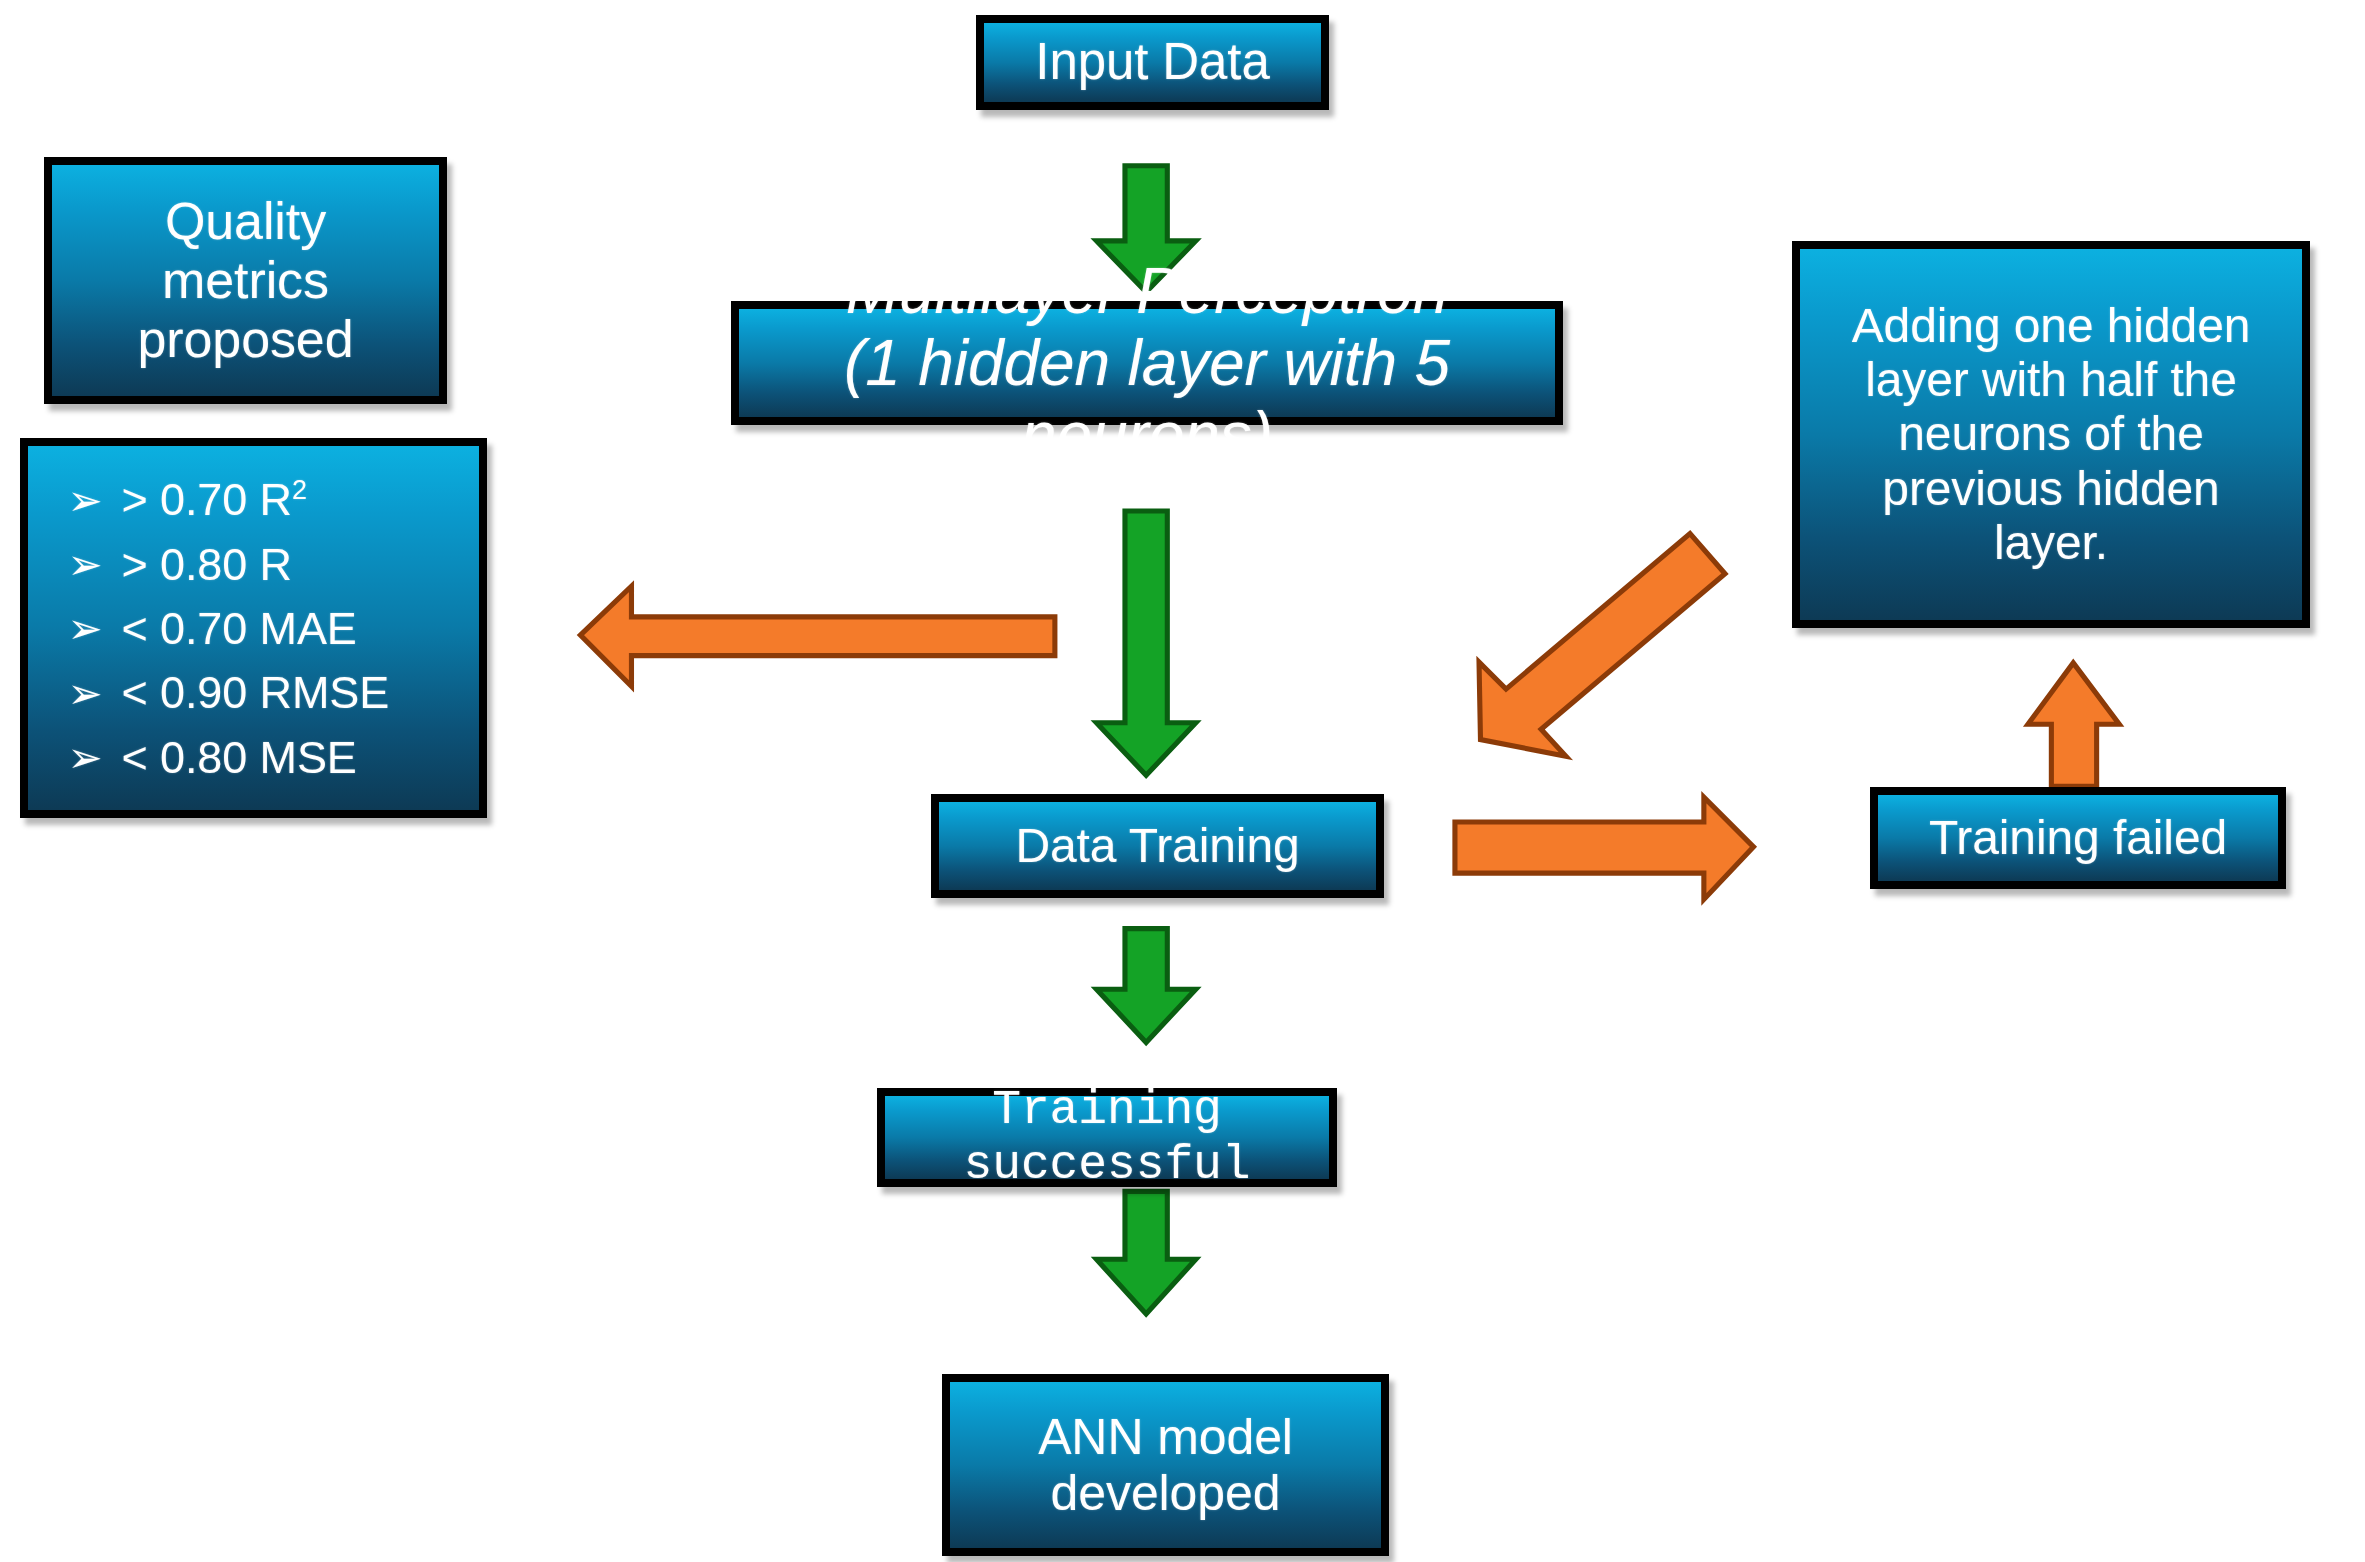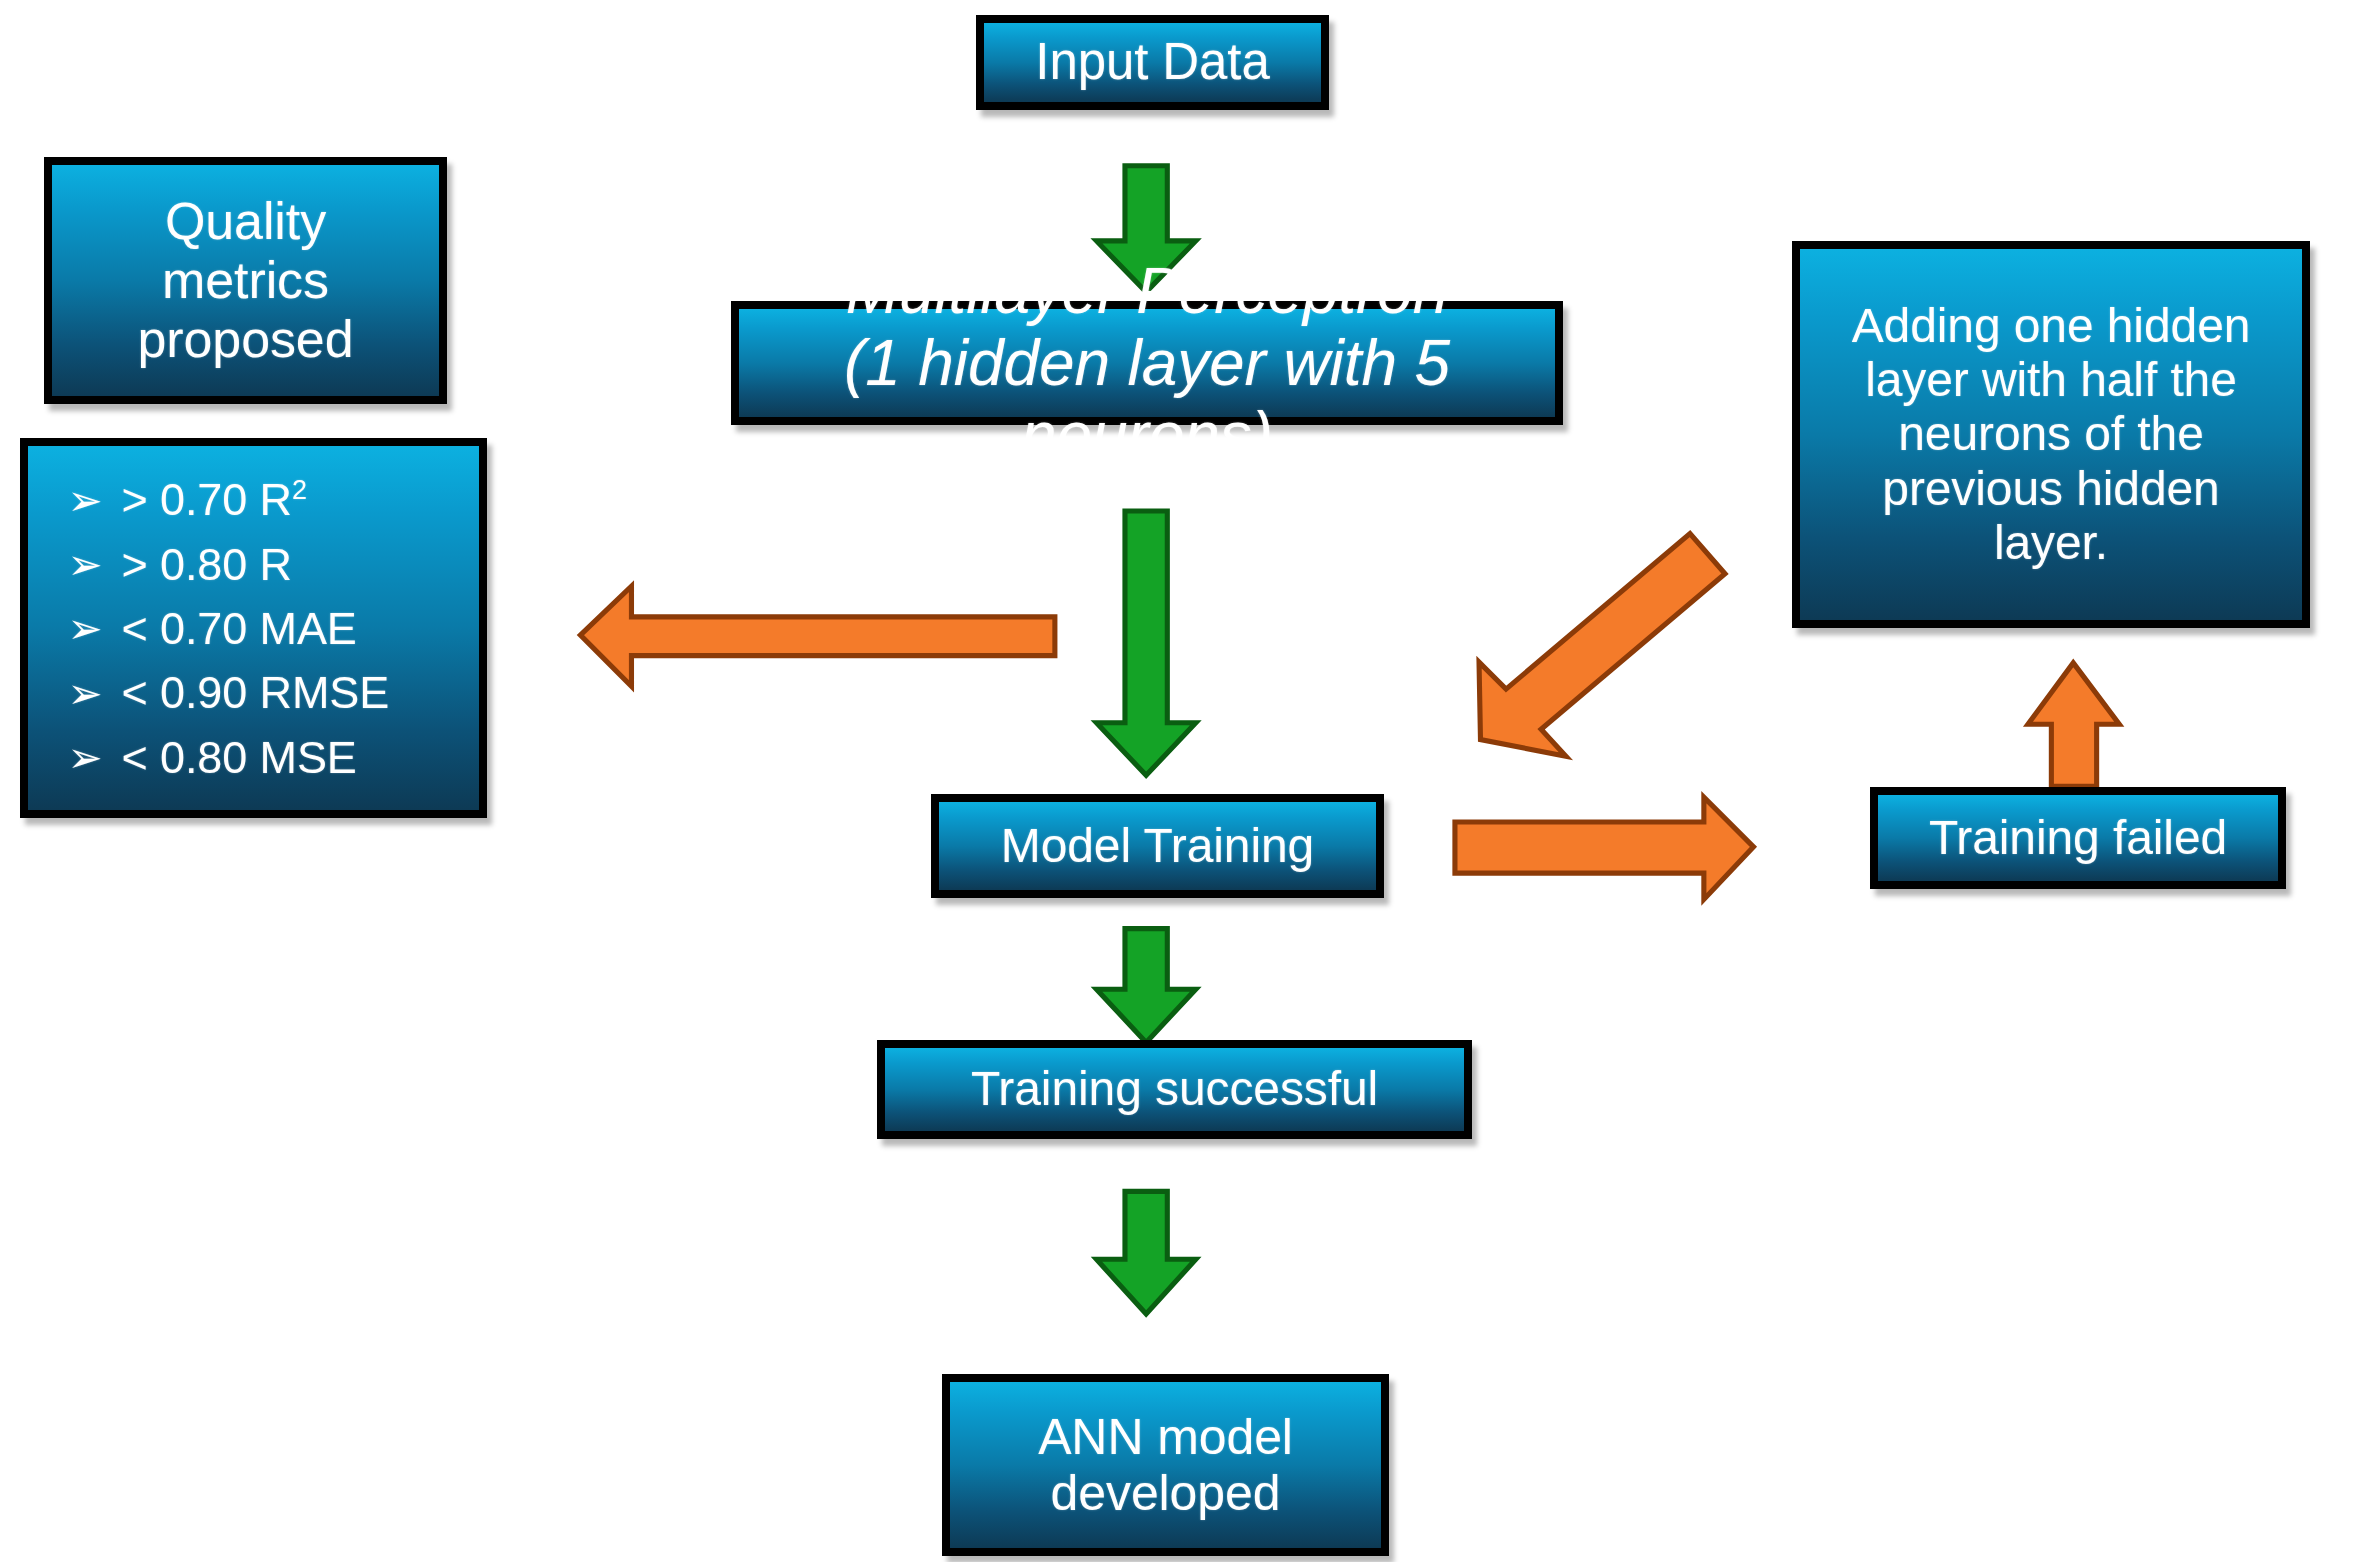--- a/index.html
+++ b/index.html
@@ -38,21 +38,21 @@
   .node .txt { display: block; width: 100%; padding: 0 22px; text-align: center; }
 
   
   #node-input-data     { left:976px; top: 14.6px;  width: 353px;  height: 95px; font-size: 51px; }
   #node-quality        { left:  44px; top: 157px; width: 403px;  height: 247px; font-size: 52px; }
   #node-metrics        { left:  20.4px; top: 438px; width: 467px;  height: 380px; }
   #node-mlp            { left:731px; top: 301px; width:832px;  height: 124px; font-size: 64px; font-style: italic; }
   #node-adding         { left:1792px; top: 241px; width: 518px;  height: 387px; font-size: 48px; }
   #node-model-training { left:931px; top:794px; width: 453px;  height: 104px; font-size: 48px; }
   #node-train-failed   { left:1870px; top:787px; width: 416px;  height: 102px; font-size: 48px; }
-  #node-train-success  { left:877px; top:1040px; width: 595px;  height: 99px; font-size: 48px; }
+  #node-train-success  { left:877px; top:1088px; width: 460px;  height: 99px; font-size: 48px; font-family: Liberation Mono, monospace; }
   #node-ann            { left:929px; top:1374px; width: 447px;  height: 182px; font-size: 50px; margin-left: 13px; }
 
   
   #node-metrics {
     display: block;
     padding: 16px 0 13px 0;
   }
   .metric-list {
     list-style: none;
     margin: 0;
@@ -165,21 +165,21 @@
       <span>Multilayer Perceptron</span><br>
       <span>(1 hidden layer with 5 neurons)</span>
     </span>
   </div>
 
   <div class="node" id="node-adding">
     <span class="txt">Adding one hidden layer with half the neurons of the previous hidden layer.</span>
   </div>
 
   <div class="node" id="node-model-training">
-    <span class="txt">Model Training</span>
+    <span class="txt">Data Training</span>
   </div>
 
   <div class="node" id="node-train-failed">
     <span class="txt">Training failed</span>
   </div>
 
   <div class="node" id="node-train-success">
     <span class="txt">Training successful</span>
   </div>
 

